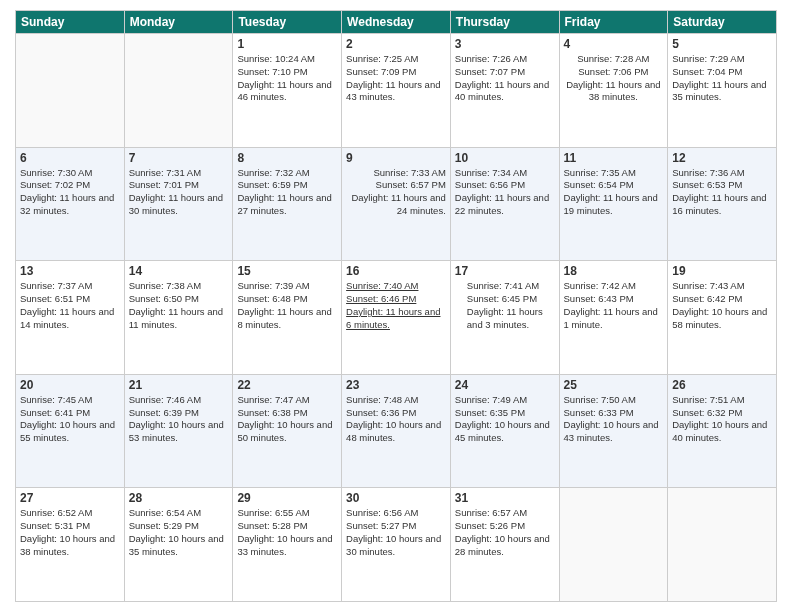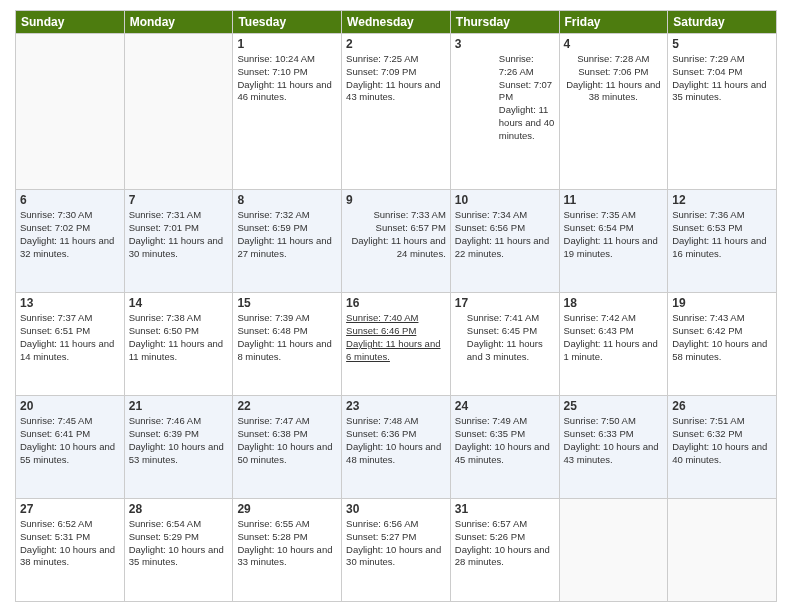--- a/index.html
+++ b/index.html
@@ -43,21 +43,21 @@
     .location-title {
       font-size: 15px;
       color: #555;
     }
     .calendar {
       width: 100%;
       border-collapse: collapse;
       flex: 1;
     }
     .calendar th {
-      background-color: #4d7c0f;
+      background-color: #0f766e;
       color: white;
       font-size: 12px;
       font-weight: bold;
       padding: 4px 5px;
       text-align: left;
       border: 1px solid #ccc;
     }
     .calendar td {
       border: 1px solid #ccc;
       vertical-align: top;
@@ -116,21 +116,21 @@
 Daylight: 11 hours and 46 minutes.</div>
           </td>
           <td>
             <span class="day-number">2</span>
             <div class="day-info" style="white-space: pre-line;">Sunrise: 7:25 AM
 Sunset: 7:09 PM
 Daylight: 11 hours and 43 minutes.</div>
           </td>
           <td>
             <span class="day-number">3</span>
-            <div class="day-info" style="white-space: pre-line; margin-left: 44px;">Sunrise: 7:26 AM
+            <div class="day-info" style="white-space: pre-line;">Sunrise: 7:26 AM
 Sunset: 7:07 PM
 Daylight: 11 hours and 40 minutes.</div>
           </td>
           <td>
             <span class="day-number">4</span>
             <div class="day-info" style="white-space: pre-line; text-align: center;">Sunrise: 7:28 AM
 Sunset: 7:06 PM
 Daylight: 11 hours and 38 minutes.</div>
           </td>
           <td>

